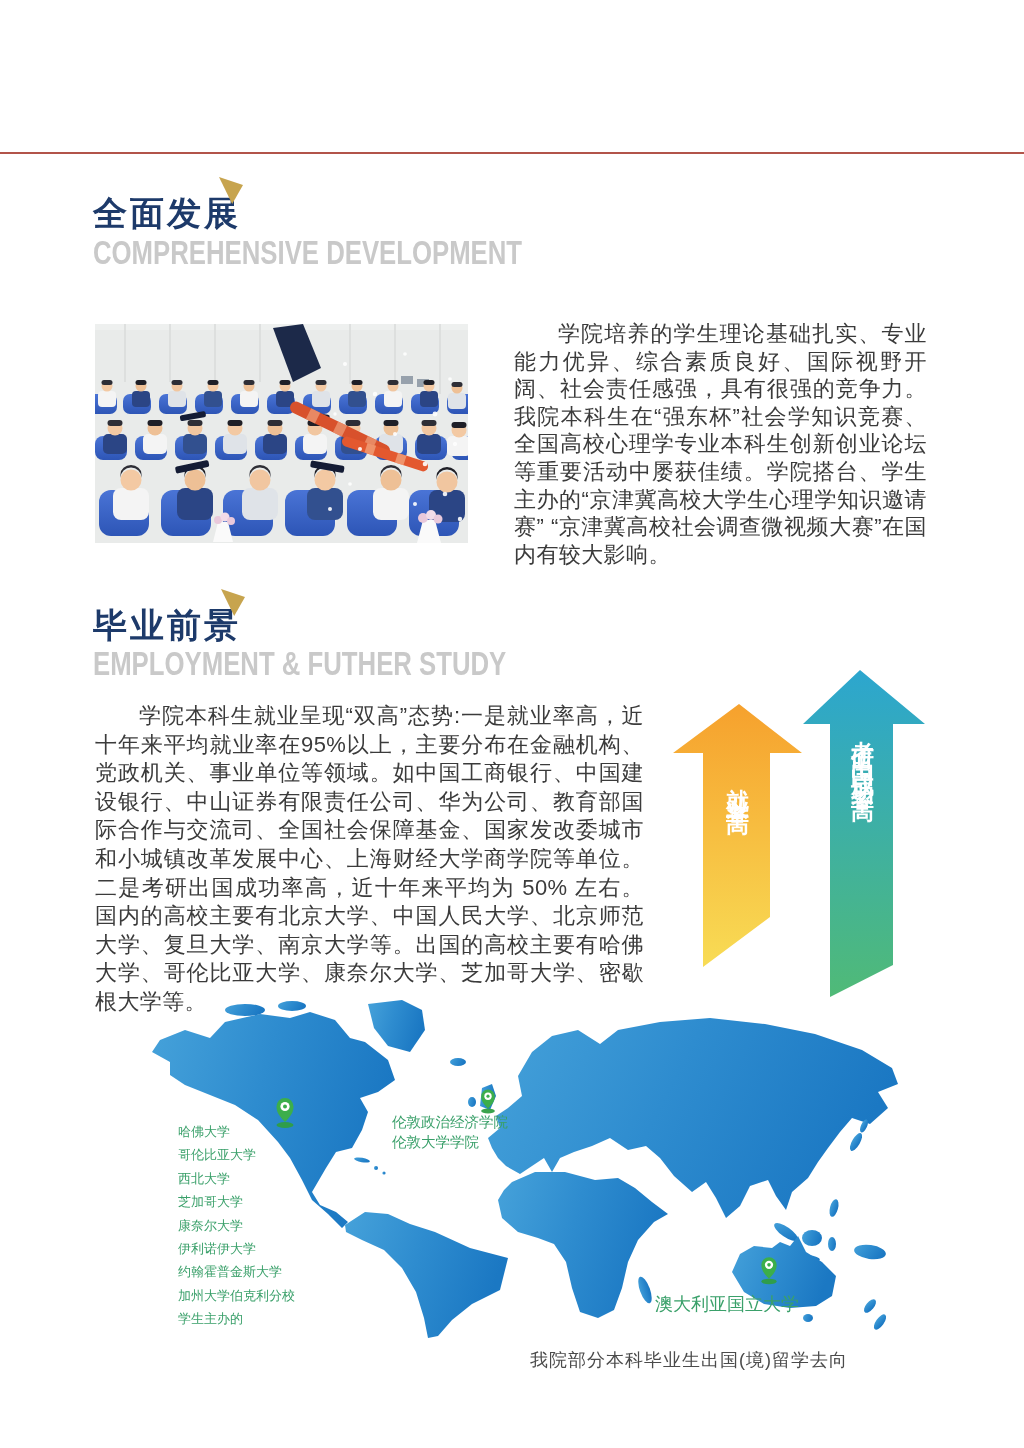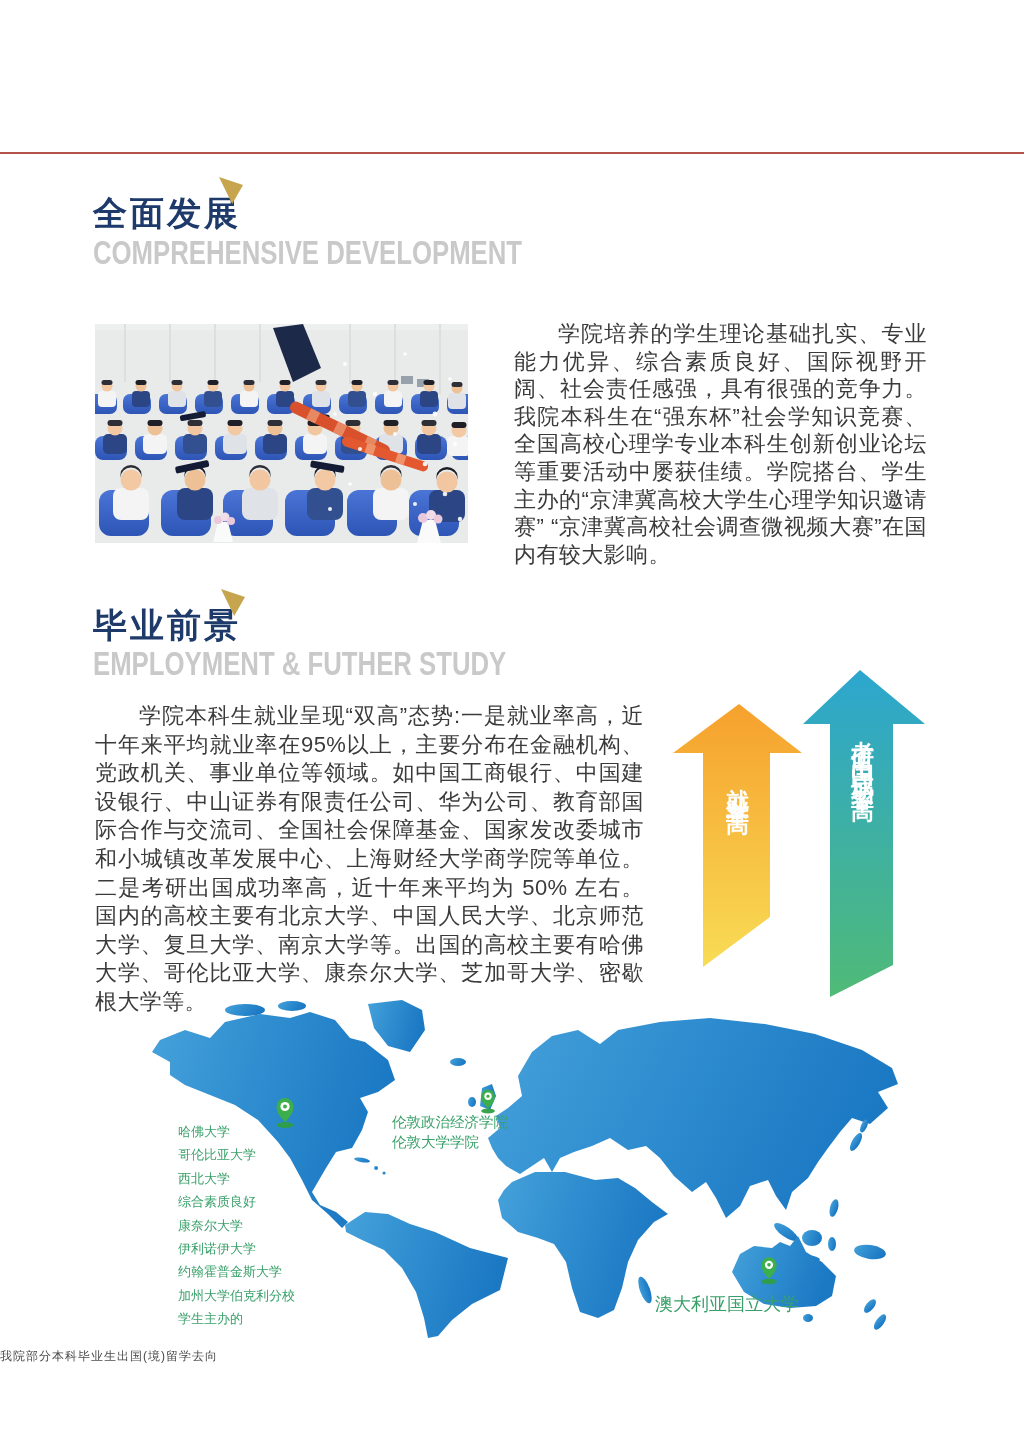--- a/index.html
+++ b/index.html
@@ -22,21 +22,21 @@
   .arrow-label{writing-mode:vertical-rl;text-orientation:upright;color:#ffffff;
                font-weight:700;font-size:23px;white-space:nowrap;}
   #arrow-label-1{letter-spacing:7px;}
   #arrow-label-2{letter-spacing:8px;}
 
   .map-label{color:#3aa06a;white-space:nowrap;}
   .us-list{font-size:13px;line-height:23.4px;}
   .uk-list{font-size:14.5px;line-height:20px;}
   .au-label{font-size:18px;}
 
-  .map-caption{left:0;top:1336px;width:848px;text-align:left;font-size:12px;color:#4b4b4b;letter-spacing:1px;}
+  .map-caption{left:0;top:1336px;width:848px;text-align:right;font-size:18px;color:#4b4b4b;letter-spacing:1px;}
 </style>
 </head>
 <body>
 
 <div class="page">
 
   <div class="abs top-rule"></div>
 
   <div class="abs sec-title" style="left:93px;top:179px;">全面发展</div>
   <div class="abs gold-tri" style="left:219px;top:165px;"></div>
@@ -387,21 +387,21 @@
       <path d="M0,12 C-6.5,5.5 -8.5,1.5 -8.5,-3.5 A8.5,8.5 0 1 1 8.5,-3.5 C8.5,1.5 6.5,5.5 0,12 Z" fill="#3CAE4B"></path>
       <circle cx="0" cy="-3.5" r="4.6" fill="#ffffff"></circle>
         <circle cx="0" cy="-3.5" r="2" fill="#3CAE4B"></circle>
     </g>
   </svg>
 
   <div class="abs map-label us-list" style="left:178px;top:1108px;">
     <div>哈佛大学</div>
     <div>哥伦比亚大学</div>
     <div>西北大学</div>
-    <div>综合素质良好</div>
+    <div>芝加哥大学</div>
     <div>康奈尔大学</div>
     <div>伊利诺伊大学</div>
     <div>约翰霍普金斯大学</div>
     <div>加州大学伯克利分校</div>
     <div>学生主办的</div>
   </div>
   <div class="abs map-label uk-list" style="left:392px;top:1100px;">
     <div>伦敦政治经济学院</div>
     <div>伦敦大学学院</div>
   </div>

